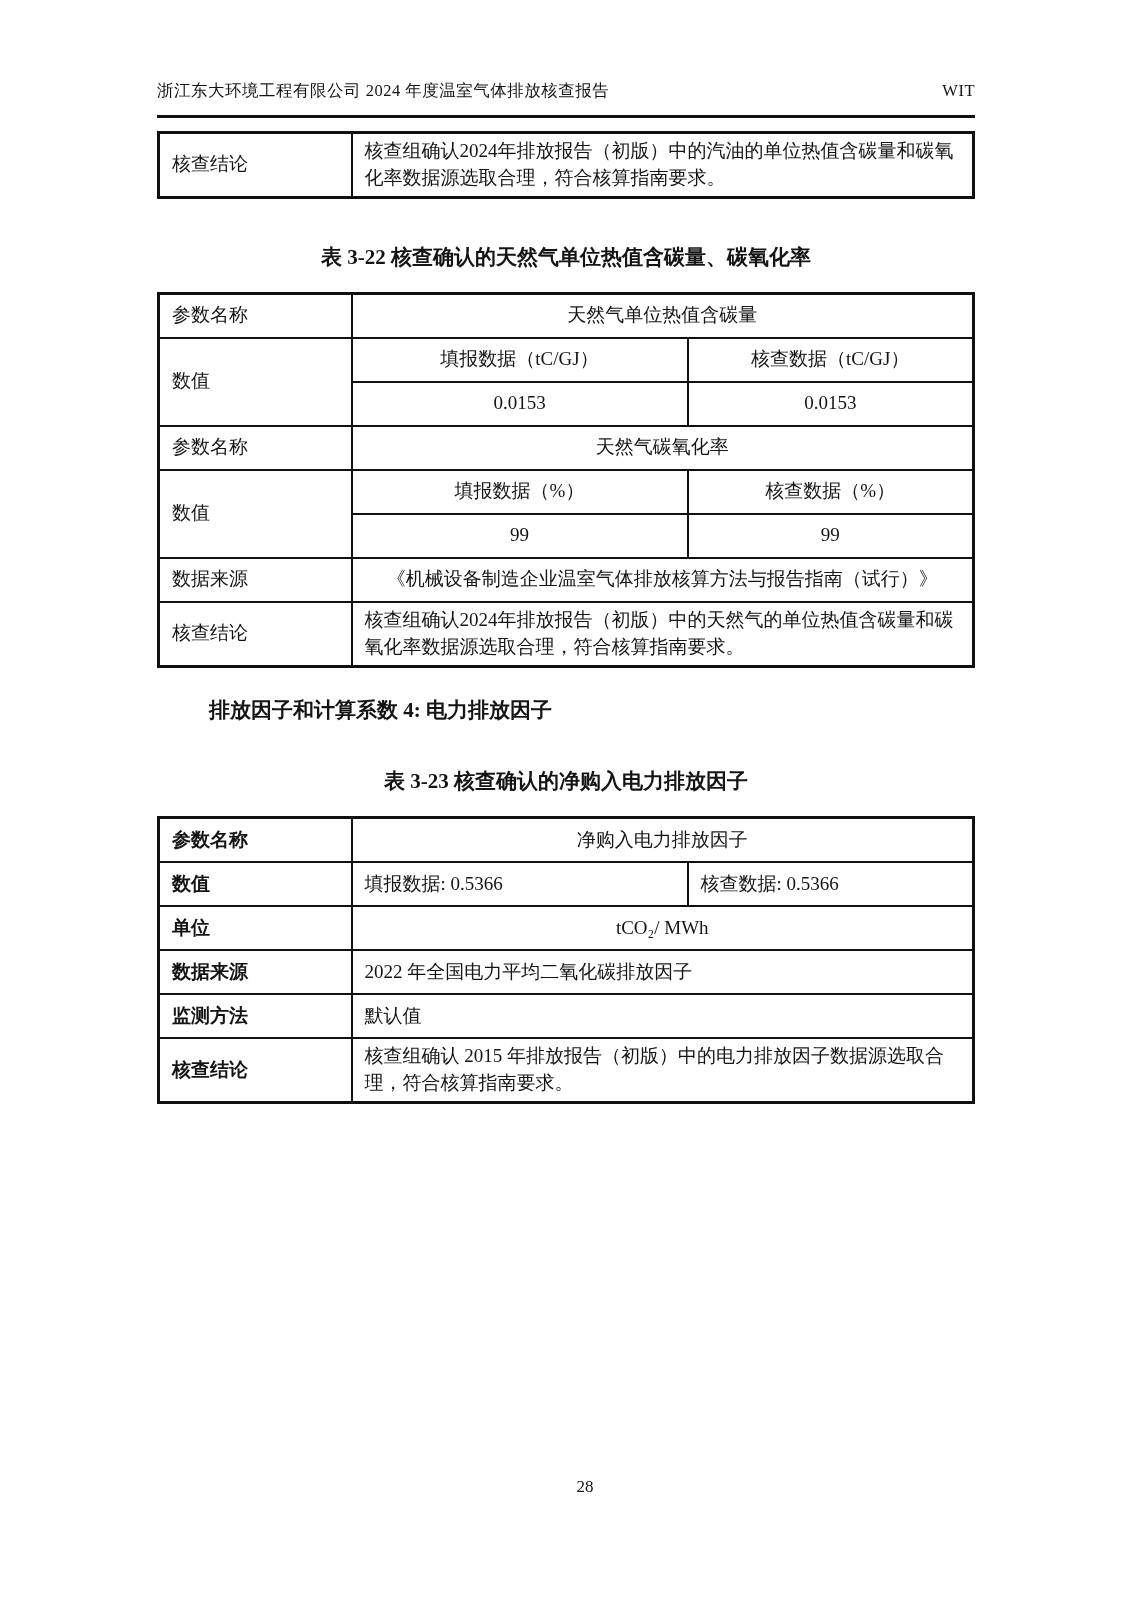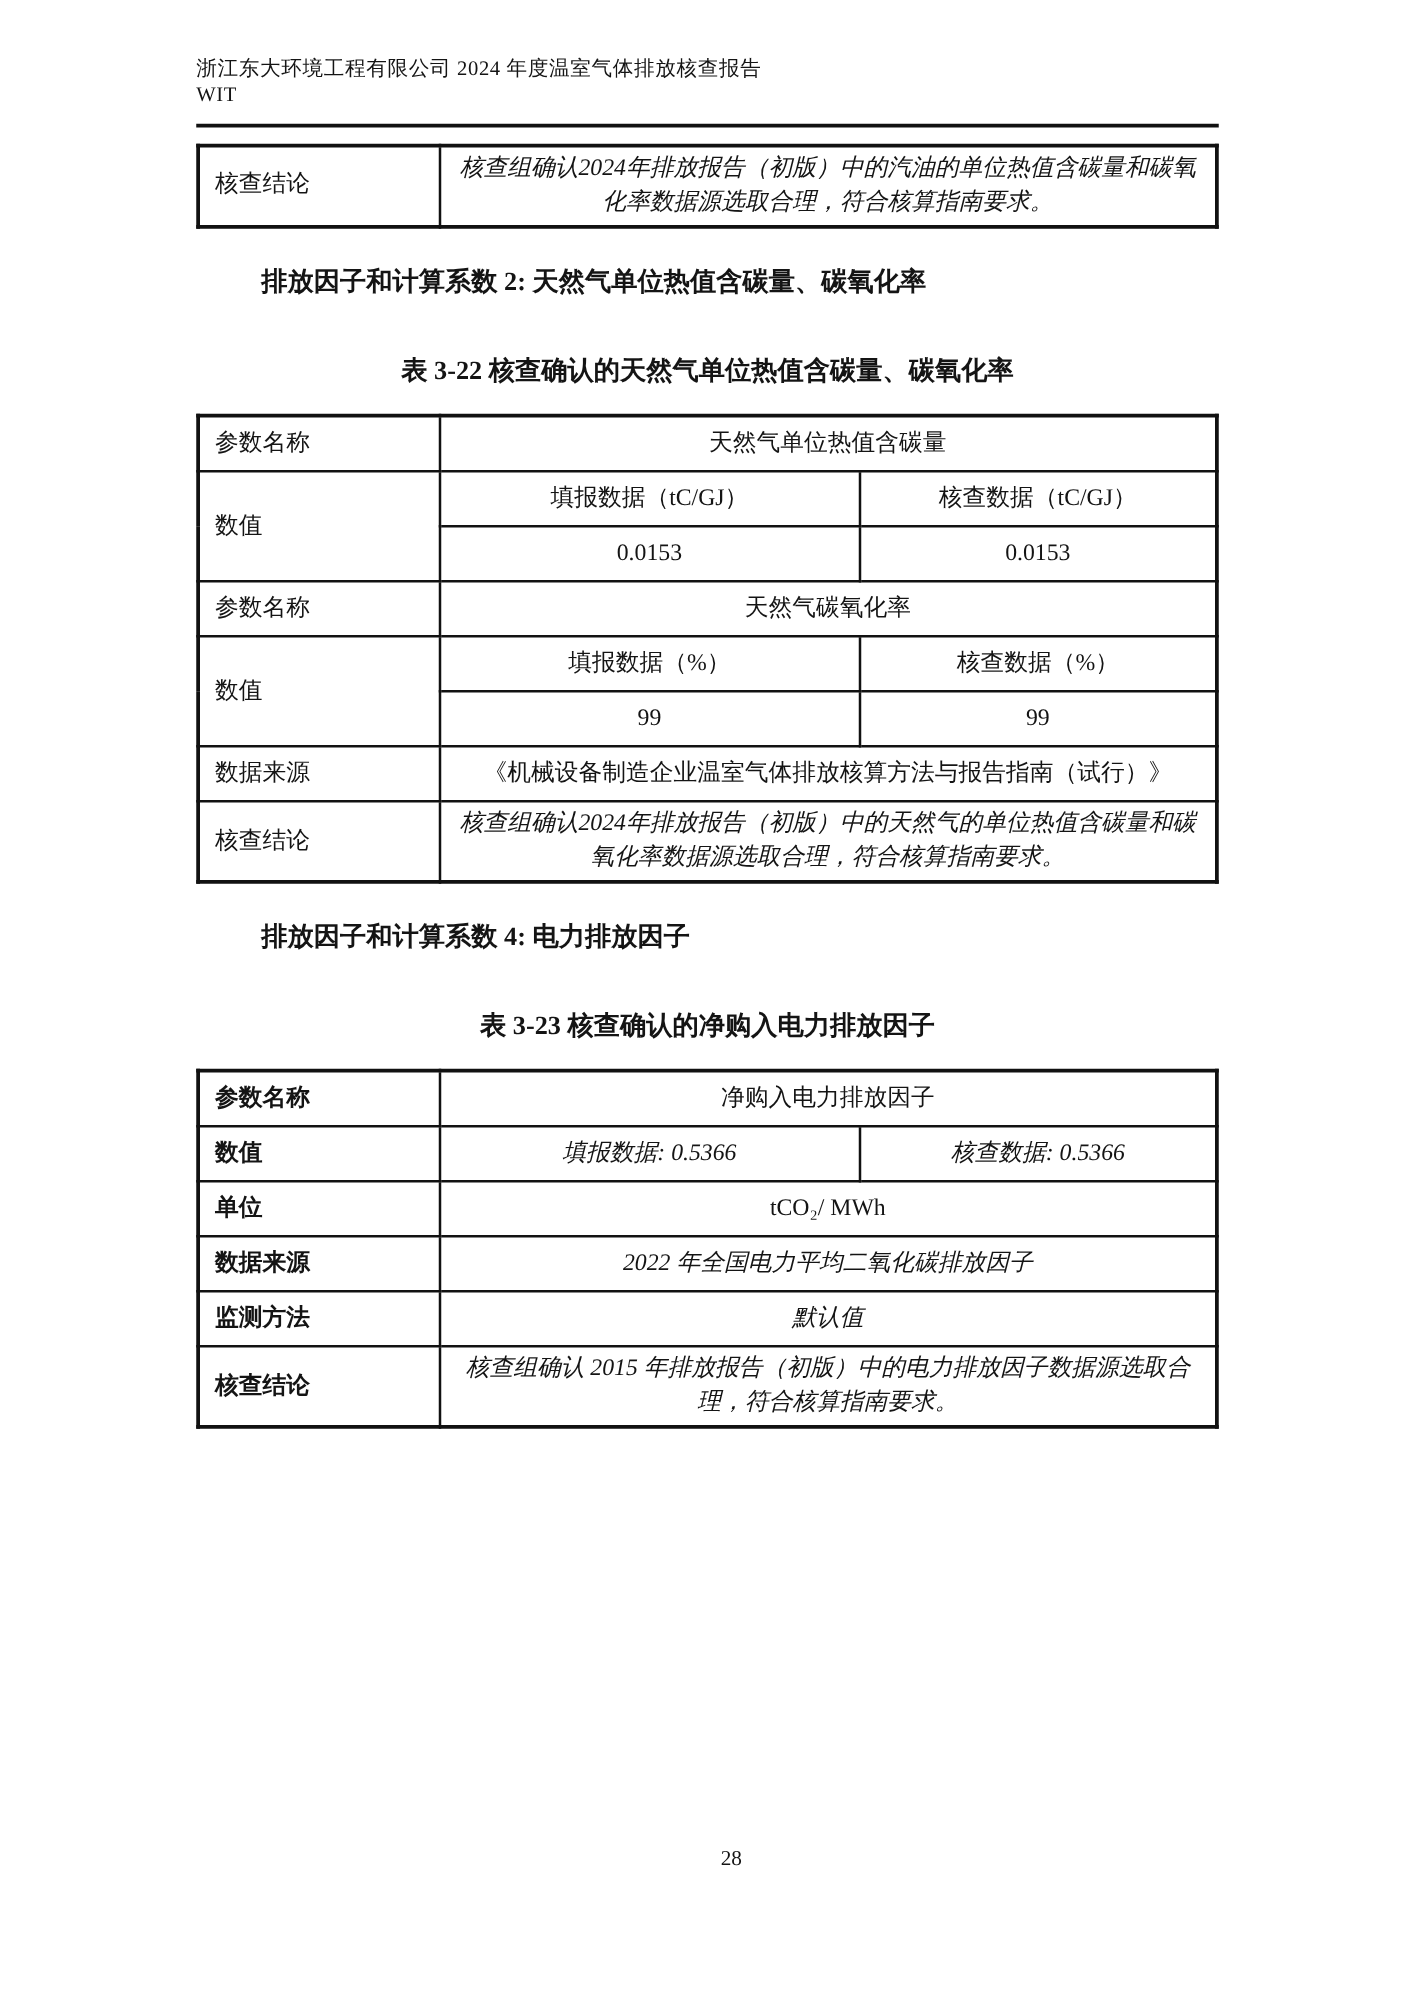--- a/index.html
+++ b/index.html
@@ -15,24 +15,23 @@
   .content{
     position:absolute;
     left:157px;top:0;
     width:818px;
   }
   
   .header{
     display:flex;
     justify-content:space-between;
     align-items:baseline;
-    padding-top:44px;
+    padding-top:80px;
     font-size:16.5px;
     letter-spacing:0.5px;
-    flex-direction:column;
   }
   .header-rule{
     border-bottom:3px solid #111;
     margin-top:13px;
   }
   
   table.doc{
     width:100%;
     border-collapse:collapse;
     border:3px solid #111;
@@ -41,21 +40,21 @@
   table.doc td{
     border:2px solid #111;
     font-size:19px;
     text-align:center;
     vertical-align:middle;
     padding:4px 12px;
     line-height:1.42;
     word-break:break-word;
   }
   table.doc td.lbl{ text-align:left; }
-  table.doc td.al{ text-align:center;font-style:italic; }
+  table.doc td.al{ text-align:left; }
   table.doc td.bold{ font-weight:700; }
   .cont-table{ margin-top:13px; }
   .cont-table td{ height:48px; }
   tr.h42 td{ height:34px; }
   tr.h2l td{ height:48px; }
   
   .section-heading{
     margin:30px 0 0 0;
     font-size:21px;
     font-weight:700;
@@ -105,21 +104,20 @@
           <col>
         </colgroup>
       <tbody>
         <tr>
           <td class="lbl">核查结论</td>
           <td class="al">核查组确认2024年排放报告（初版）中的汽油的单位热值含碳量和碳氧化率数据源选取合理，符合核算指南要求。</td>
         </tr>
       </tbody>
     </table>
 
-    <h2 class="section-heading">排放因子和计算系数 2:  天然气单位热值含碳量、碳氧化率</h2>
     <div class="tbl-title">表 3-22  核查确认的天然气单位热值含碳量、碳氧化率</div>
 
     <table class="doc">
       <colgroup>
           <col style="width:193px">
           <col style="width:336px">
           <col>
         </colgroup>
       <tbody>
         <tr class="h42">

